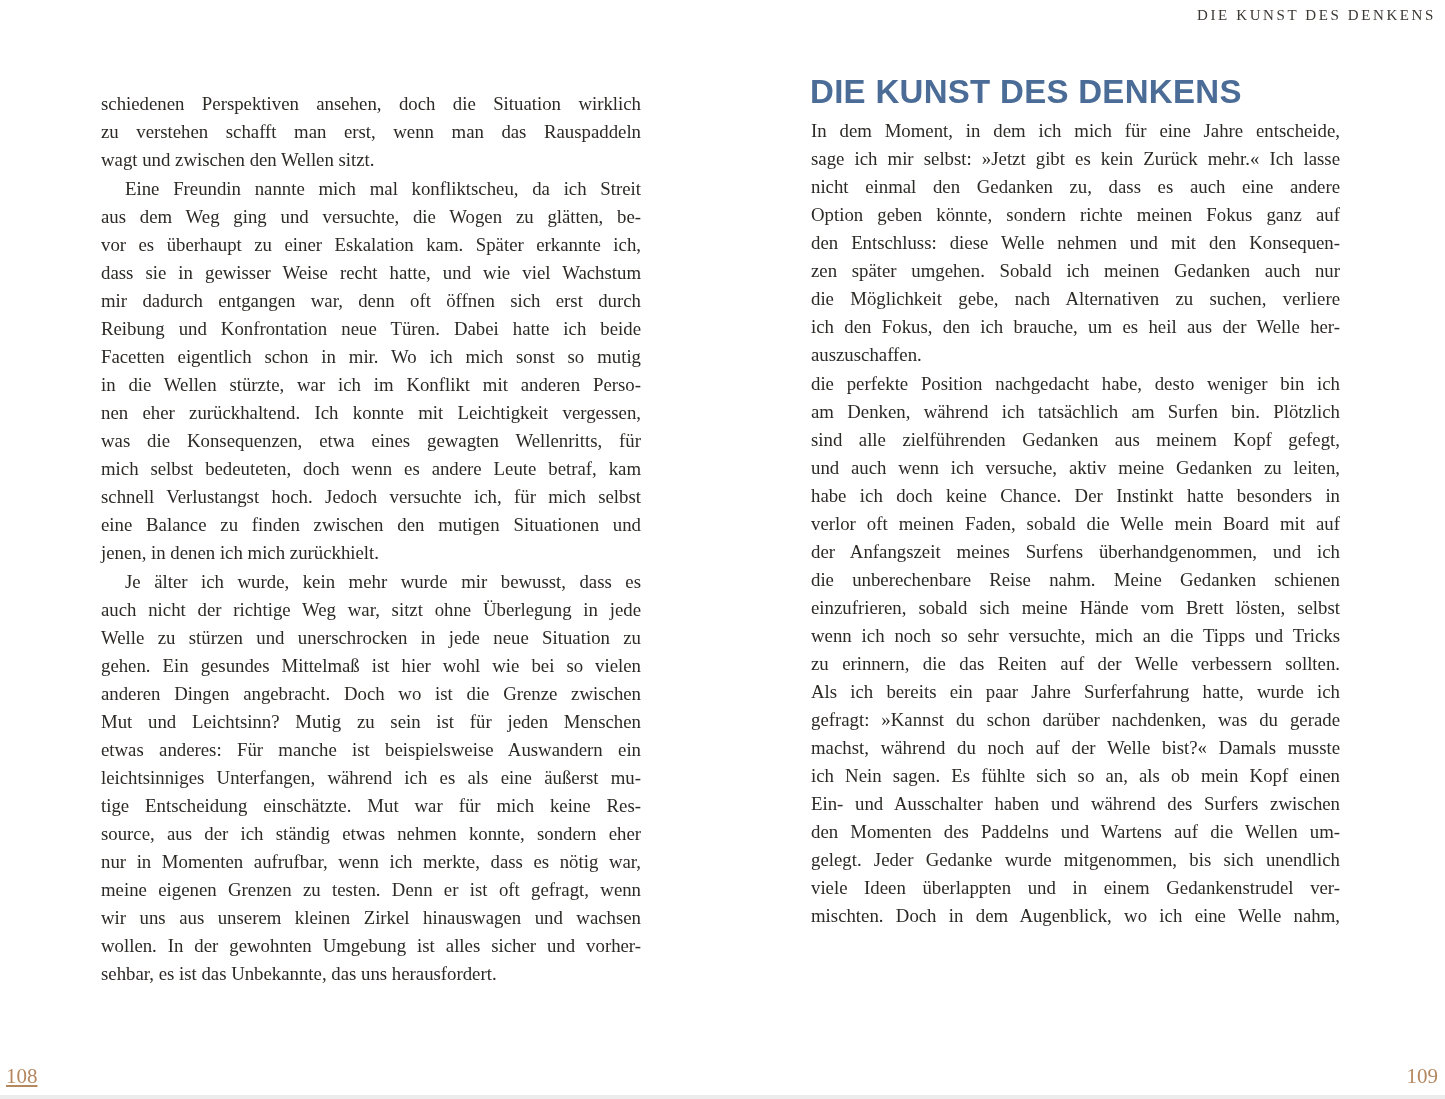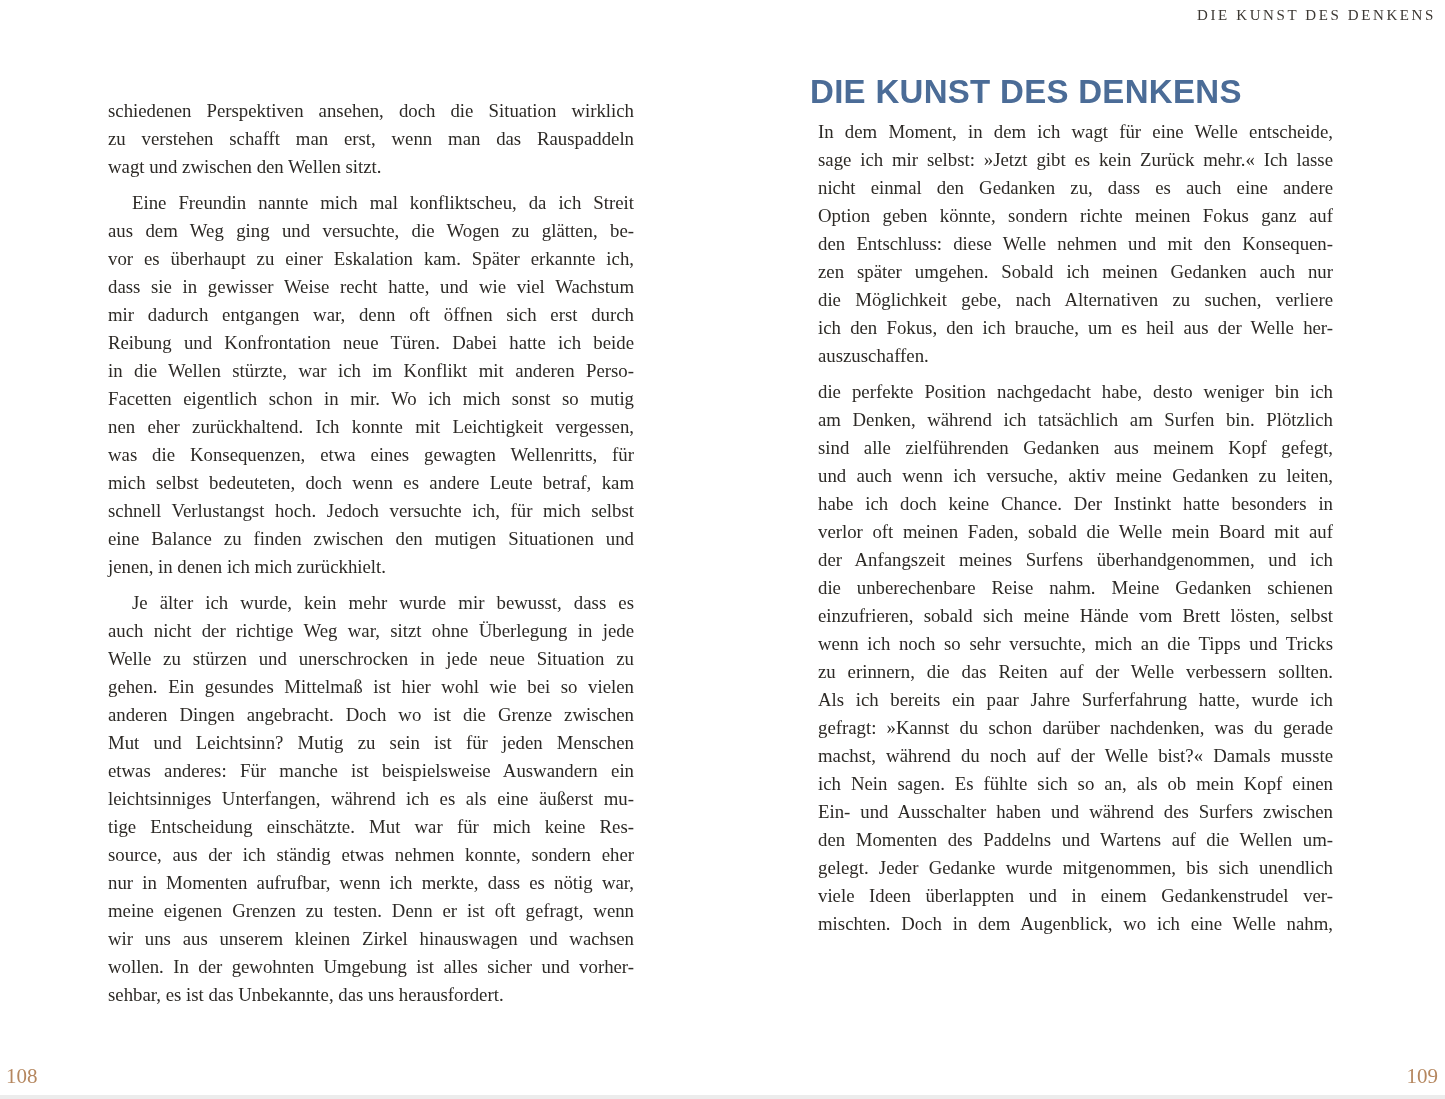--- a/index.html
+++ b/index.html
@@ -31,35 +31,35 @@
   .chapter-heading {
     font-family: "Liberation Sans", sans-serif;
     font-weight: bold;
     font-size: 33px;
     line-height: 36px;
     letter-spacing: 0.3px;
     color: #4b6c97;
     margin: 0 0 7px 0;
     white-space: nowrap;
   }
-  .para { margin: 8px; font-family: Liberation Serif, serif; }
+  .para { margin: 1px; font-family: Liberation Serif, serif; }
   .line {
     text-align: justify;
     text-align-last: justify;
     white-space: normal;
   }
   .line.line-end { text-align-last: left; }
   .para.indent .line.first { padding-left: 24px; }
   .page-number {
     position: absolute;
     top: 1064px;
     font-size: 21px;
     color: #b5875f;
   }
-  #pn-left  { left: 6px; }
+  #pn-left  { left: 6px; text-decoration: underline; }
   #pn-right { right: 7px; }
   .bottom-edge {
     position: absolute;
     left: 0; right: 0; bottom: 0;
     height: 4px;
     background: #ececec;
   }
 </style>
 </head>
 <body>
@@ -75,22 +75,22 @@
           <div class="line">zu verstehen schafft man erst, wenn man das Rauspaddeln</div>
           <div class="line line-end">wagt und zwischen den Wellen sitzt.</div>
         </div>
         <div class="para indent">
           <div class="line first">Eine Freundin nannte mich mal konfliktscheu, da ich Streit</div>
           <div class="line">aus dem Weg ging und versuchte, die Wogen zu glätten, be-</div>
           <div class="line">vor es überhaupt zu einer Eskalation kam. Später erkannte ich,</div>
           <div class="line">dass sie in gewisser Weise recht hatte, und wie viel Wachstum</div>
           <div class="line">mir dadurch entgangen war, denn oft öffnen sich erst durch</div>
           <div class="line">Reibung und Konfrontation neue Türen. Dabei hatte ich beide</div>
+          <div class="line">Facetten eigentlich schon in mir. Wo ich mich sonst so mutig</div>
           <div class="line">in die Wellen stürzte, war ich im Konflikt mit anderen Perso-</div>
-          <div class="line">Facetten eigentlich schon in mir. Wo ich mich sonst so mutig</div>
           <div class="line">nen eher zurückhaltend. Ich konnte mit Leichtigkeit vergessen,</div>
           <div class="line">was die Konsequenzen, etwa eines gewagten Wellenritts, für</div>
           <div class="line">mich selbst bedeuteten, doch wenn es andere Leute betraf, kam</div>
           <div class="line">schnell Verlustangst hoch. Jedoch versuchte ich, für mich selbst</div>
           <div class="line">eine Balance zu finden zwischen den mutigen Situationen und</div>
           <div class="line line-end">jenen, in denen ich mich zurückhielt.</div>
         </div>
         <div class="para indent">
           <div class="line first">Je älter ich wurde, kein mehr wurde mir bewusst, dass es</div>
           <div class="line">auch nicht der richtige Weg war, sitzt ohne Überlegung in jede</div>
@@ -108,21 +108,21 @@
           <div class="line">wollen. In der gewohnten Umgebung ist alles sicher und vorher-</div>
           <div class="line line-end">sehbar, es ist das Unbekannte, das uns herausfordert.</div>
         </div>
       </div>
   </div>
 
   <div class="column" id="right-col">
     <h1 class="chapter-heading">DIE KUNST DES DENKENS</h1>
     <div id="right-col-body">
         <div class="para">
-          <div class="line first">In dem Moment, in dem ich wagt für eine Welle entscheide,</div>
+          <div class="line first">In dem Moment, in dem ich mich für eine Jahre entscheide,</div>
           <div class="line">sage ich mir selbst: »Jetzt gibt es kein Zurück mehr.« Ich lasse</div>
           <div class="line">nicht einmal den Gedanken zu, dass es auch eine andere</div>
           <div class="line">Option geben könnte, sondern richte meinen Fokus ganz auf</div>
           <div class="line">den Entschluss: diese Welle nehmen und mit den Konsequen-</div>
           <div class="line">zen später umgehen. Sobald ich meinen Gedanken auch nur</div>
           <div class="line">die Möglichkeit gebe, nach Alternativen zu suchen, verliere</div>
           <div class="line">ich den Fokus, den ich brauche, um es heil aus der Welle her-</div>
           <div class="line line-end">auszuschaffen.</div>
         </div>
         <div class="para indent">

